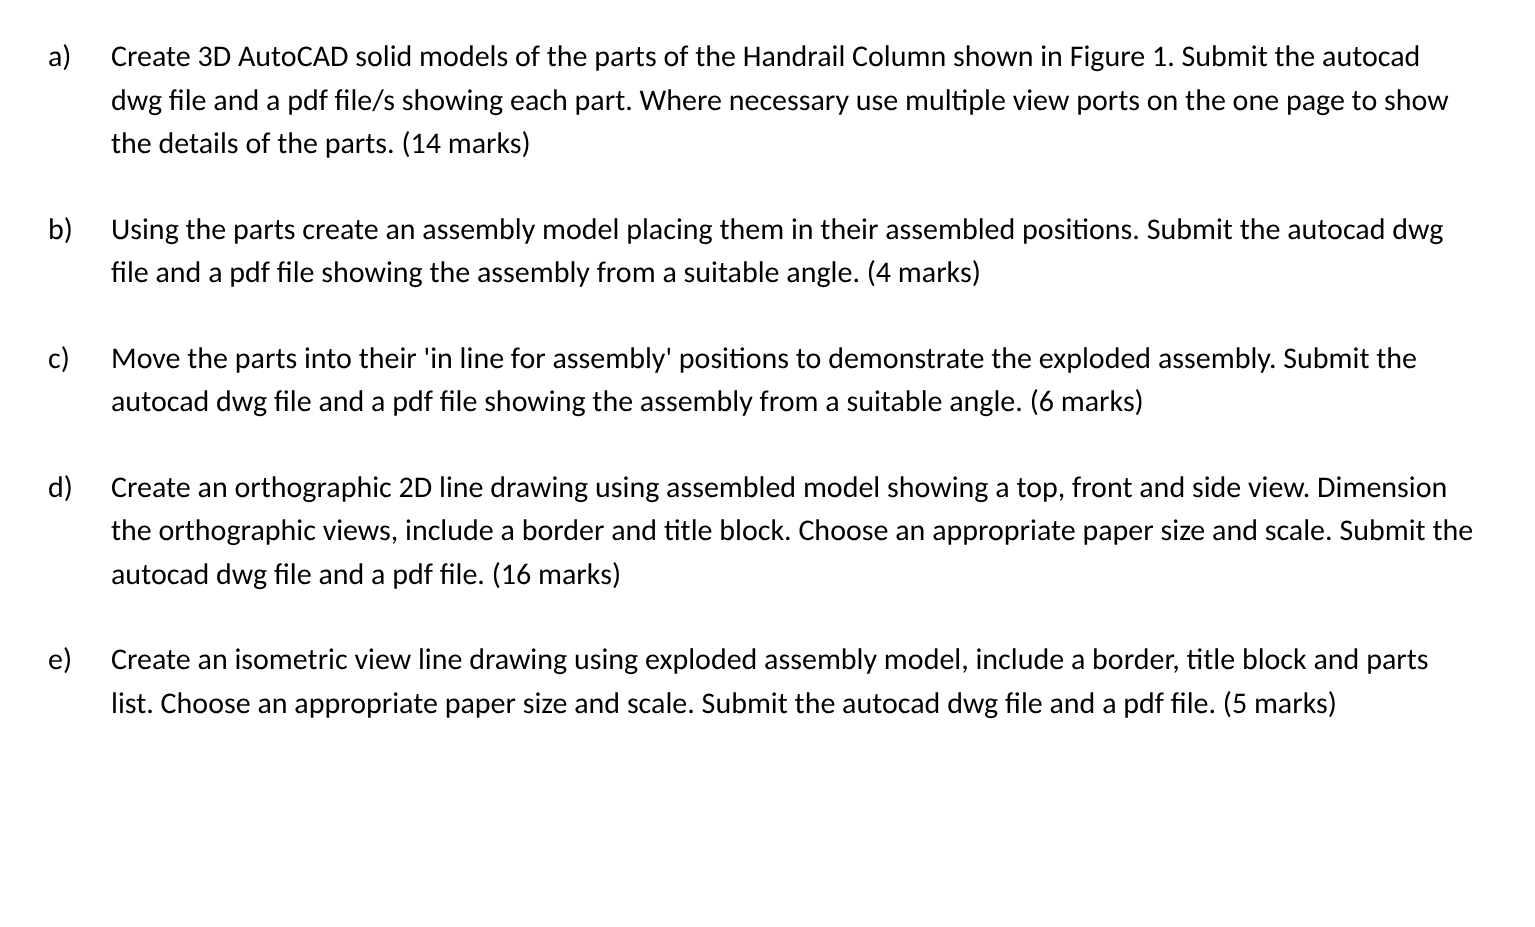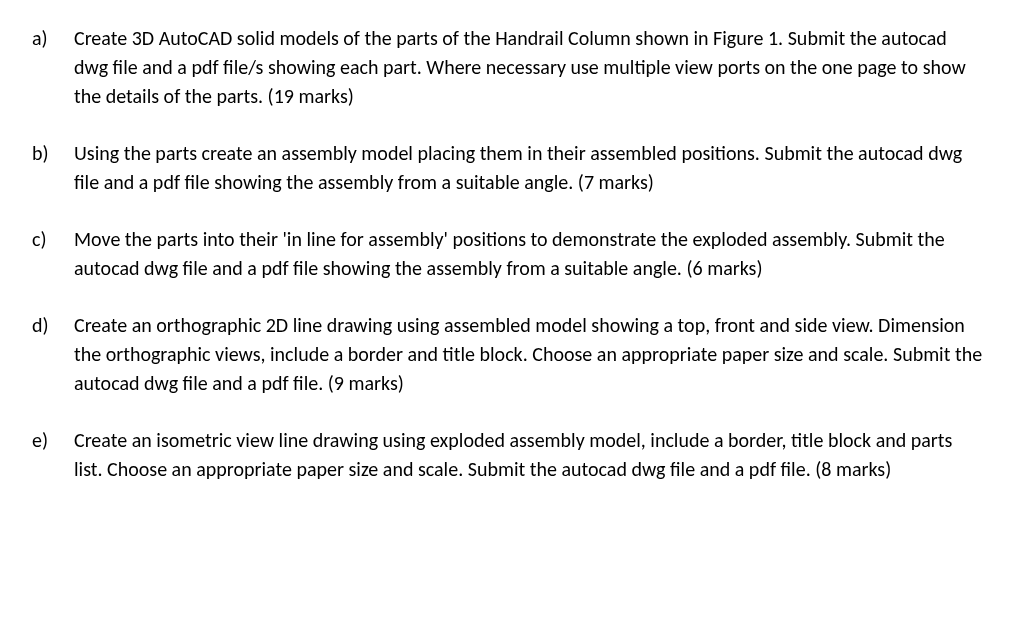--- a/index.html
+++ b/index.html
@@ -38,31 +38,31 @@
       flex: 1;
       padding-right: 10px;
     }
   </style>
 </head>
 <body>
 
 <ol class="assignment-list">
   <li>
     <span class="marker">a)</span>
-    <span class="content">Create 3D AutoCAD solid models of the parts of the Handrail Column shown in Figure 1. Submit the autocad dwg file and a pdf file/s showing each part. Where necessary use multiple view ports on the one page to show the details of the parts. (19 marks)</span>
+    <span class="content">Create 3D AutoCAD solid models of the parts of the Handrail Column shown in Figure 1. Submit the autocad dwg file and a pdf file/s showing each part. Where necessary use multiple view ports on the one page to show the details of the parts. (14 marks)</span>
   </li>
   <li>
     <span class="marker">b)</span>
-    <span class="content">Using the parts create an assembly model placing them in their assembled positions. Submit the autocad dwg file and a pdf file showing the assembly from a suitable angle. (7 marks)</span>
+    <span class="content">Using the parts create an assembly model placing them in their assembled positions. Submit the autocad dwg file and a pdf file showing the assembly from a suitable angle. (4 marks)</span>
   </li>
   <li>
     <span class="marker">c)</span>
     <span class="content">Move the parts into their 'in line for assembly' positions to demonstrate the exploded assembly. Submit the autocad dwg file and a pdf file showing the assembly from a suitable angle. (6 marks)</span>
   </li>
   <li>
     <span class="marker">d)</span>
-    <span class="content">Create an orthographic 2D line drawing using assembled model showing a top, front and side view. Dimension the orthographic views, include a border and title block. Choose an appropriate paper size and scale. Submit the autocad dwg file and a pdf file. (9 marks)</span>
+    <span class="content">Create an orthographic 2D line drawing using assembled model showing a top, front and side view. Dimension the orthographic views, include a border and title block. Choose an appropriate paper size and scale. Submit the autocad dwg file and a pdf file. (16 marks)</span>
   </li>
   <li>
     <span class="marker">e)</span>
-    <span class="content">Create an isometric view line drawing using exploded assembly model, include a border, title block and parts list. Choose an appropriate paper size and scale. Submit the autocad dwg file and a pdf file. (8 marks)</span>
+    <span class="content">Create an isometric view line drawing using exploded assembly model, include a border, title block and parts list. Choose an appropriate paper size and scale. Submit the autocad dwg file and a pdf file. (5 marks)</span>
   </li>
 </ol>
 
 </body></html>

